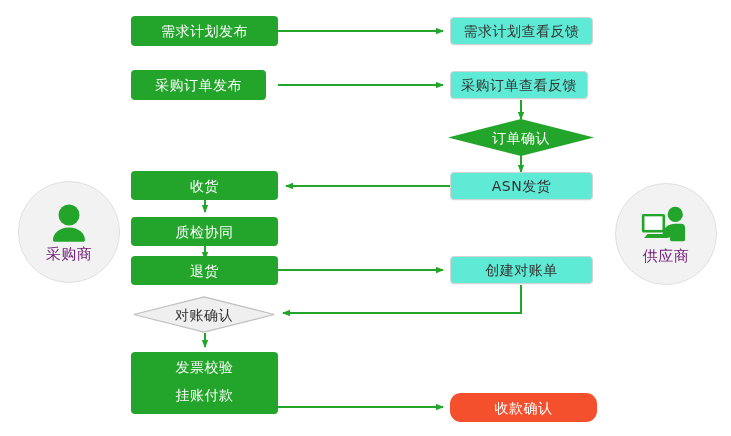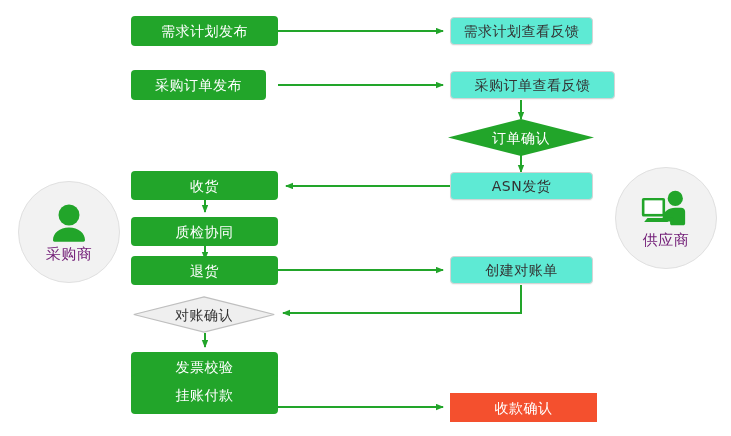--- a/index.html
+++ b/index.html
@@ -55,21 +55,21 @@
     color: #333333;
     border: 1px solid #d4d4d4;
     border-radius: 4px;
     box-shadow: 0 1px 1px rgba(0,0,0,0.05);
   }
 
   
   .node.orange {
     background: #f4502e;
     color: #ffffff;
-    border-radius: 0;
+    border-radius: 11px;
   }
 
   
   .diamond {
     position: absolute;
     display: flex;
     align-items: center;
     justify-content: center;
   }
   .diamond svg {
@@ -157,21 +157,21 @@
   </svg>
 
   <div class="actor" style="left:18px; top:181px;">
     <svg class="actor-icon" viewBox="0 0 52 44">
       <circle cx="26" cy="13" r="10.5" fill="#22a52a"></circle>
       <path d="M26 25.5c-9.5 0-16 5.6-16 12.6 0 1 .6 1.6 1.6 1.6h28.8c1 0 1.6-.6 1.6-1.6 0-7-6.5-12.6-16-12.6z" fill="#22a52a"></path>
     </svg>
     <span class="actor-label">采购商</span>
   </div>
 
-  <div class="actor" style="left:615px; top:167px;">
+  <div class="actor" style="left:615px; top:183px;">
     <svg class="actor-icon" viewBox="0 0 56 44">
 
       <rect x="2" y="9" width="25" height="20" rx="2" fill="#22a52a"></rect>
       <rect x="4.8" y="11.6" width="19.4" height="14.6" fill="#ffffff"></rect>
       <path d="M8 30.5h19l3.5 4.5H4.5z" fill="#22a52a"></path>
 
       <circle cx="38" cy="9.5" r="8.2" fill="#22a52a"></circle>
 
       <path d="M38 19.5c-7.4 0-12.6 4.2-13.6 10.2-.2 1.2.7 2.2 1.9 2.2h6.1v4.6c0 1.1.9 2 2 2h12.2c1.1 0 2-.9 2-2V23.6c0-2.4-2-4.1-4.4-4.1z" fill="#22a52a"></path>
       <path d="M26 30.2h10.2v4.2H26z" fill="#22a52a"></path>
@@ -184,21 +184,21 @@
   </div>
 
   <div class="node plain" style="left:450px; top:17px; width:143px; height:28px;">
     <span>需求计划查看反馈</span>
   </div>
 
   <div class="node green" style="left:131px; top:70px; width:135px; height:30px;">
     <span>采购订单发布</span>
   </div>
 
-  <div class="node plain" style="left:450px; top:71px; width:165px; height:28px;">
+  <div class="node plain" style="left:450px; top:71px; width:138px; height:28px;">
     <span>采购订单查看反馈</span>
   </div>
 
   <div class="diamond green-d" style="left:448px; top:119px; width:146px; height:37px;">
     <svg width="146" height="37" viewBox="0 0 146 37">
       <polygon points="73,0 146,18.5 73,37 0,18.5" fill="#22a52a"></polygon>
     </svg>
     <span class="dlabel">订单确认</span>
   </div>
 

